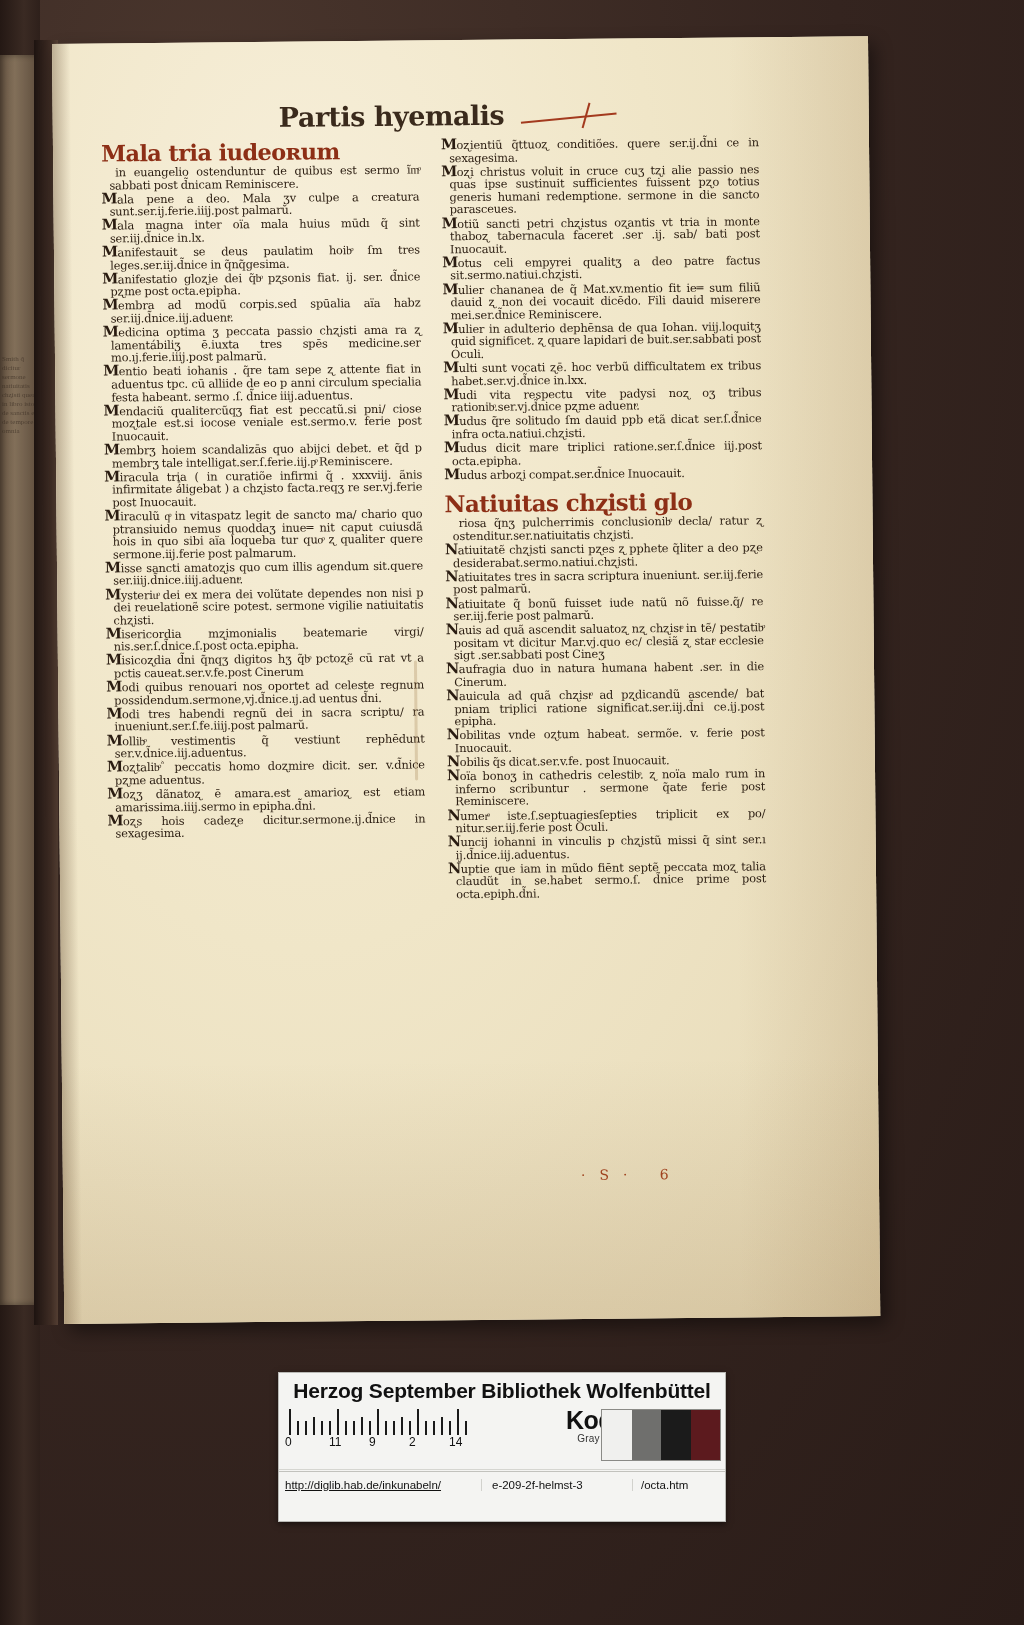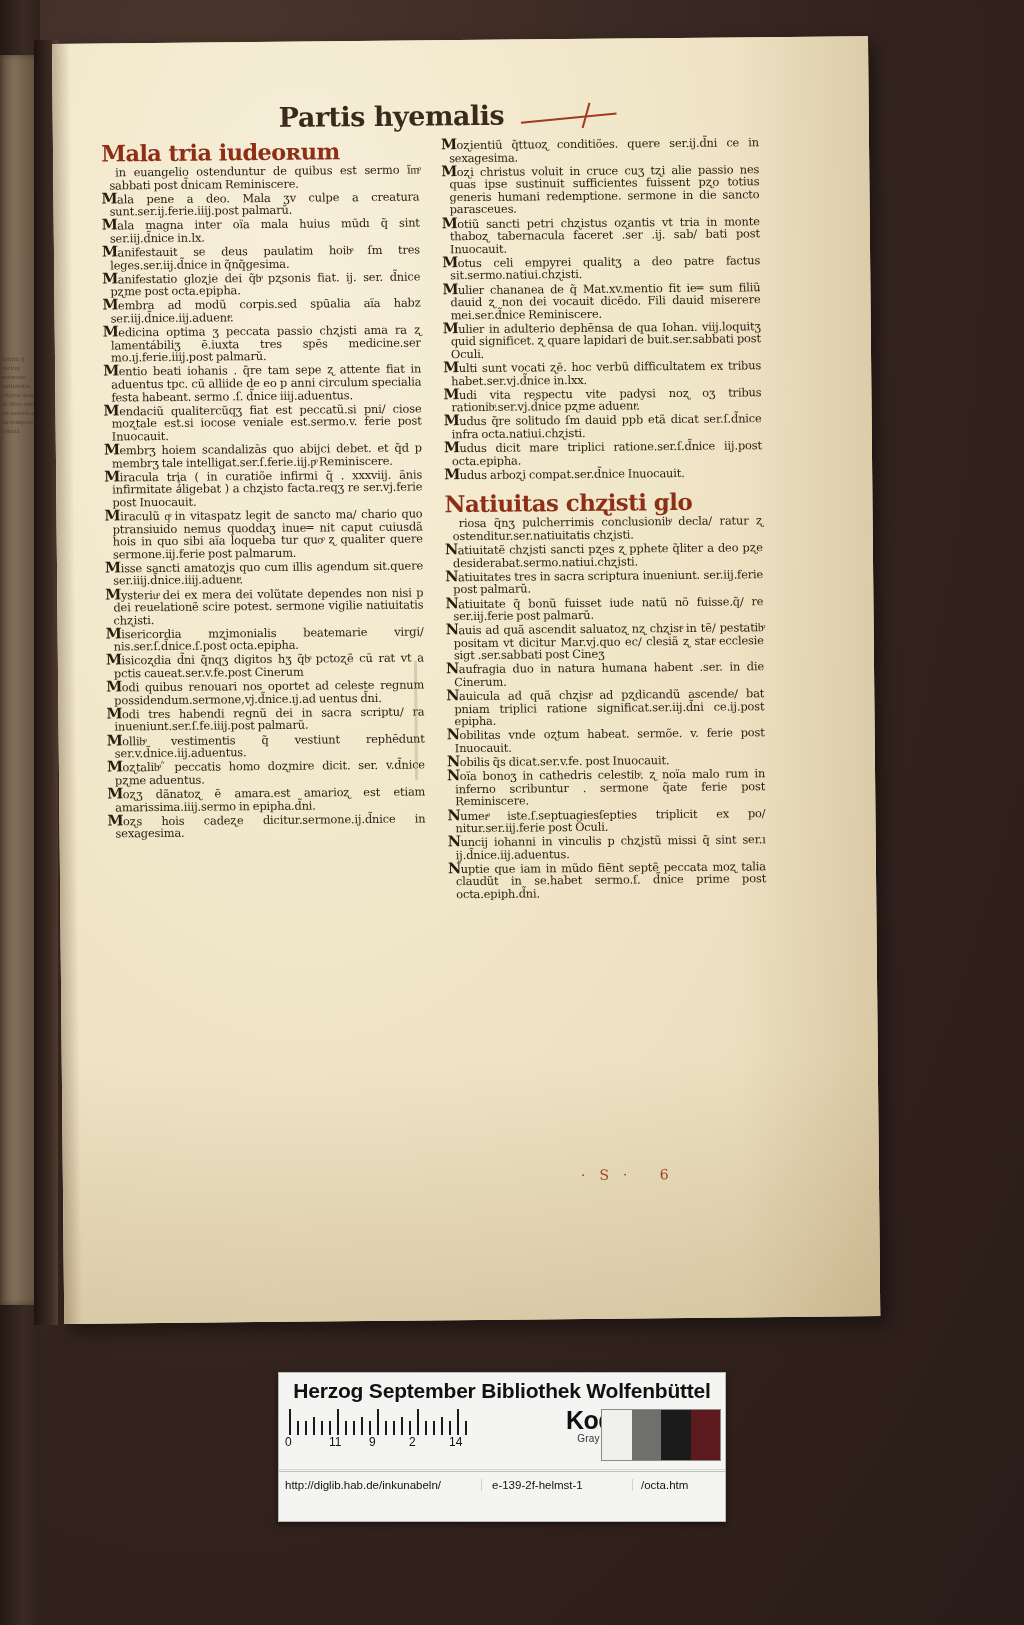--- a/index.html
+++ b/index.html
@@ -269,21 +269,21 @@
   }
   .patches div { flex: 1; }
   .target-bottom {
     display: flex;
     border-top: 1px solid #c2c2bd;
     font-size: 11.5px;
     color: #111;
     height: 26px;
     align-items: center;
   }
-  .target-bottom .cellA { width: 196px; padding-left: 6px; border-right: 1px solid #d2d2cd; }
+  .target-bottom .cellA { width: 196px; padding-left: 6px; border-right: 1px solid #d2d2cd; text-decoration: underline; }
   .target-bottom .cellB { width: 140px; padding-left: 10px; border-right: 1px solid #d2d2cd; }
   .target-bottom .cellC { flex: 1; padding-left: 8px; }
   .hairline {
     position: absolute;
     left: 0; right: 0; top: 96px;
     border-top: 1px solid #d6d6d1;
   }
 </style>
 </head>
 <body>
@@ -414,17 +414,17 @@
           <div style="background:#f0f0ee;"></div>
           <div style="background:#6f6f6d;"></div>
           <div style="background:#1b1b1b;"></div>
           <div style="background:#5c1a1e;"></div>
         </div>
       </div>
     </div>
     <div class="hairline"></div>
     <div class="target-bottom">
       <div class="cellA">http://diglib.hab.de/inkunabeln/</div>
-      <div class="cellB">e-139-2f-helmst-1</div>
+      <div class="cellB">e-209-2f-helmst-3</div>
       <div class="cellC">/octa.htm</div>
     </div>
   </div>
 </div>
 
 </body></html>

